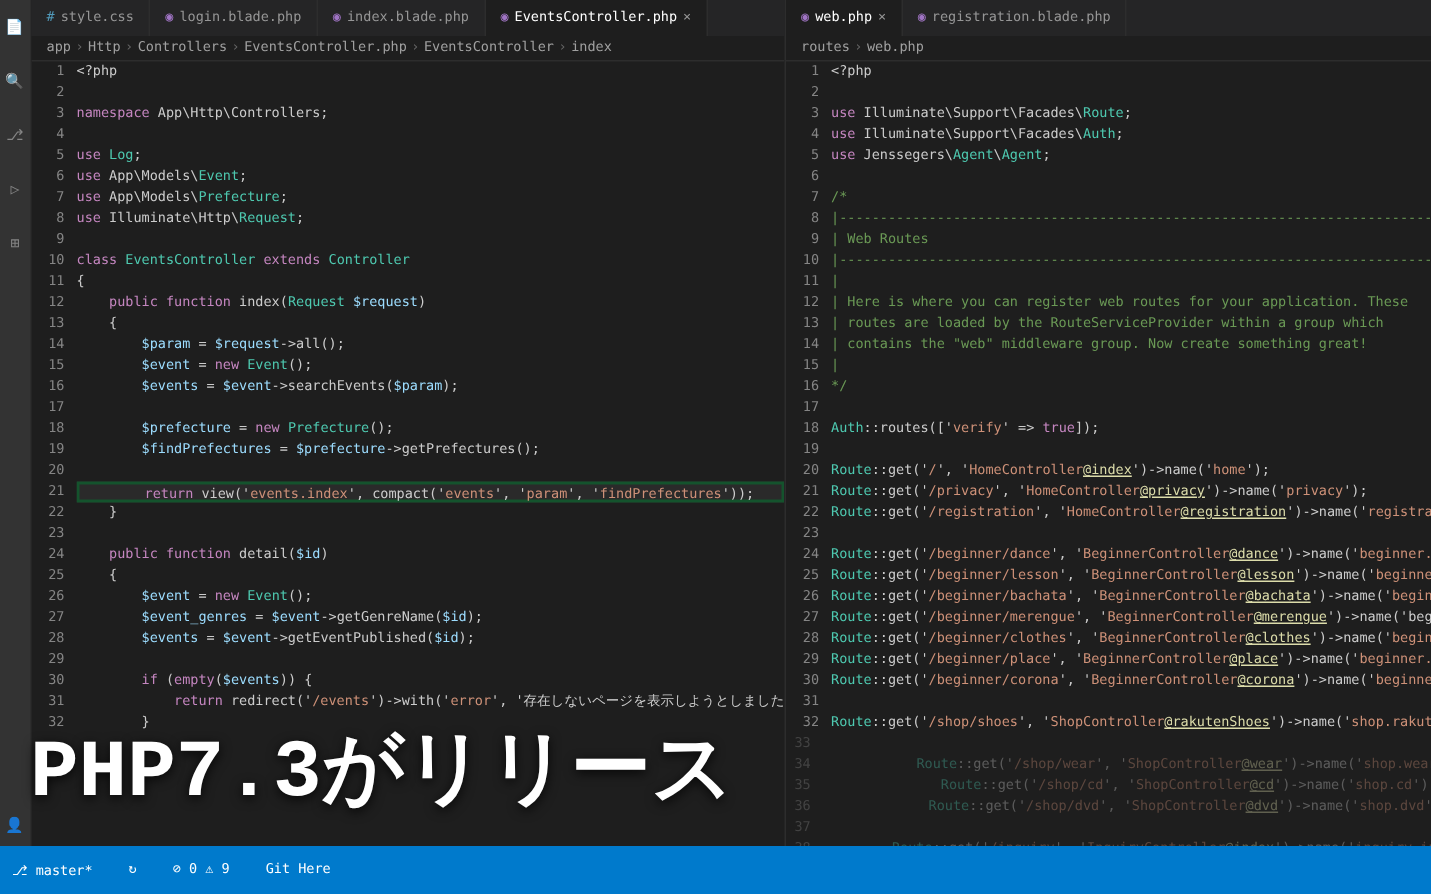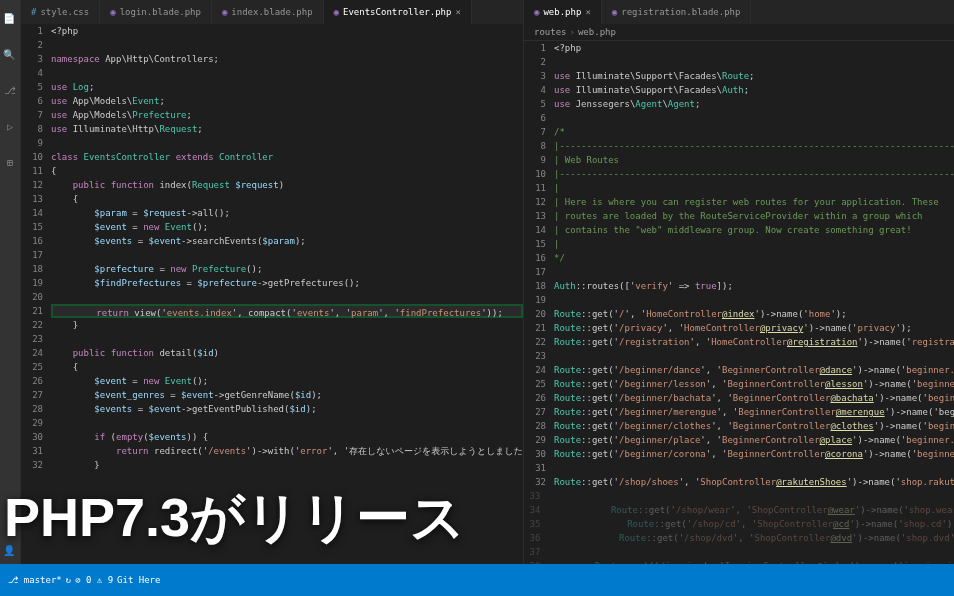--- a/index.html
+++ b/index.html
@@ -23,23 +23,23 @@
 .gutter { width: 30px; text-align: right; padding-right: 8px; color: #858585; font-size: 9px; line-height: 14px; user-select: none; }
 .code { flex: 1; font-size: 9px; line-height: 14px; white-space: pre; overflow: hidden; }
 .line { height: 14px; }
 .line.highlight { background: rgba(90,90,90,0.2); border: 2px solid #14532d; }
 .kw { color: #c586c0; }
 .type { color: #4ec9b0; }
 .str { color: #ce9178; }
 .var { color: #9cdcfe; }
 .cm { color: #6a9955; }
 .link { color: #dcdcaa; text-decoration: underline; }
-.status-bar { position: absolute; bottom: 0; left: 0; right: 0; height: 18px; background: #007acc; display: flex; align-items: center; padding: 16px 8px; font-size: 9px; color: #ffffff; gap: 4px; }
+.status-bar { position: absolute; bottom: 0; left: 0; right: 0; height: 18px; background: #007acc; display: flex; align-items: center; padding: 16px 8px; font-size: 9px; color: #ffffff; gap: 24px; }
 .status-bar .right { margin-left: auto; display: flex; gap: 12px; }
-.overlay-text { position: absolute; left: 4px; bottom: 46px; color: #ffffff; font-weight: 900; font-family: Liberation Sans, sans-serif; line-height: 1.2; pointer-events: none; text-shadow: 0 2px 8px rgba(0,0,0,0.8); }
+.overlay-text { position: absolute; left: 20px; bottom: 46px; color: #ffffff; font-weight: 900; font-family: Liberation Mono, monospace; line-height: 1.2; pointer-events: none; text-shadow: 0 2px 8px rgba(0,0,0,0.8); }
 .overlay-text .l1 { font-size: 54px; }
 .overlay-text .l2 { font-size: 54px; }
 .dimmed-code { opacity: 0.35; text-align: center; }
 </style>
 </head>
 <body>
 
 <div class="container">
   <div class="activity-bar">
     <div class="ab-icon active">📄</div>
@@ -76,20 +76,21 @@
           <div class="tab">
             <span class="php-icon">◉</span>
             <span>index.blade.php</span>
           </div>
           <div class="tab active">
             <span class="php-icon">◉</span>
             <span>EventsController.php</span>
             <span class="close">×</span>
           </div>
         </div>
+      <div class="breadcrumb" id="bc-left"><span>app</span><span class="sep">›</span><span>Http</span><span class="sep">›</span><span>Controllers</span><span class="sep">›</span><span>EventsController.php</span><span class="sep">›</span><span>EventsController</span><span class="sep">›</span><span>index</span></div>
       <div class="code-area">
         <div class="gutter" id="gutter-left">
             <div class="line">1</div>
             <div class="line">2</div>
             <div class="line">3</div>
             <div class="line">4</div>
             <div class="line">5</div>
             <div class="line">6</div>
             <div class="line">7</div>
             <div class="line">8</div>

